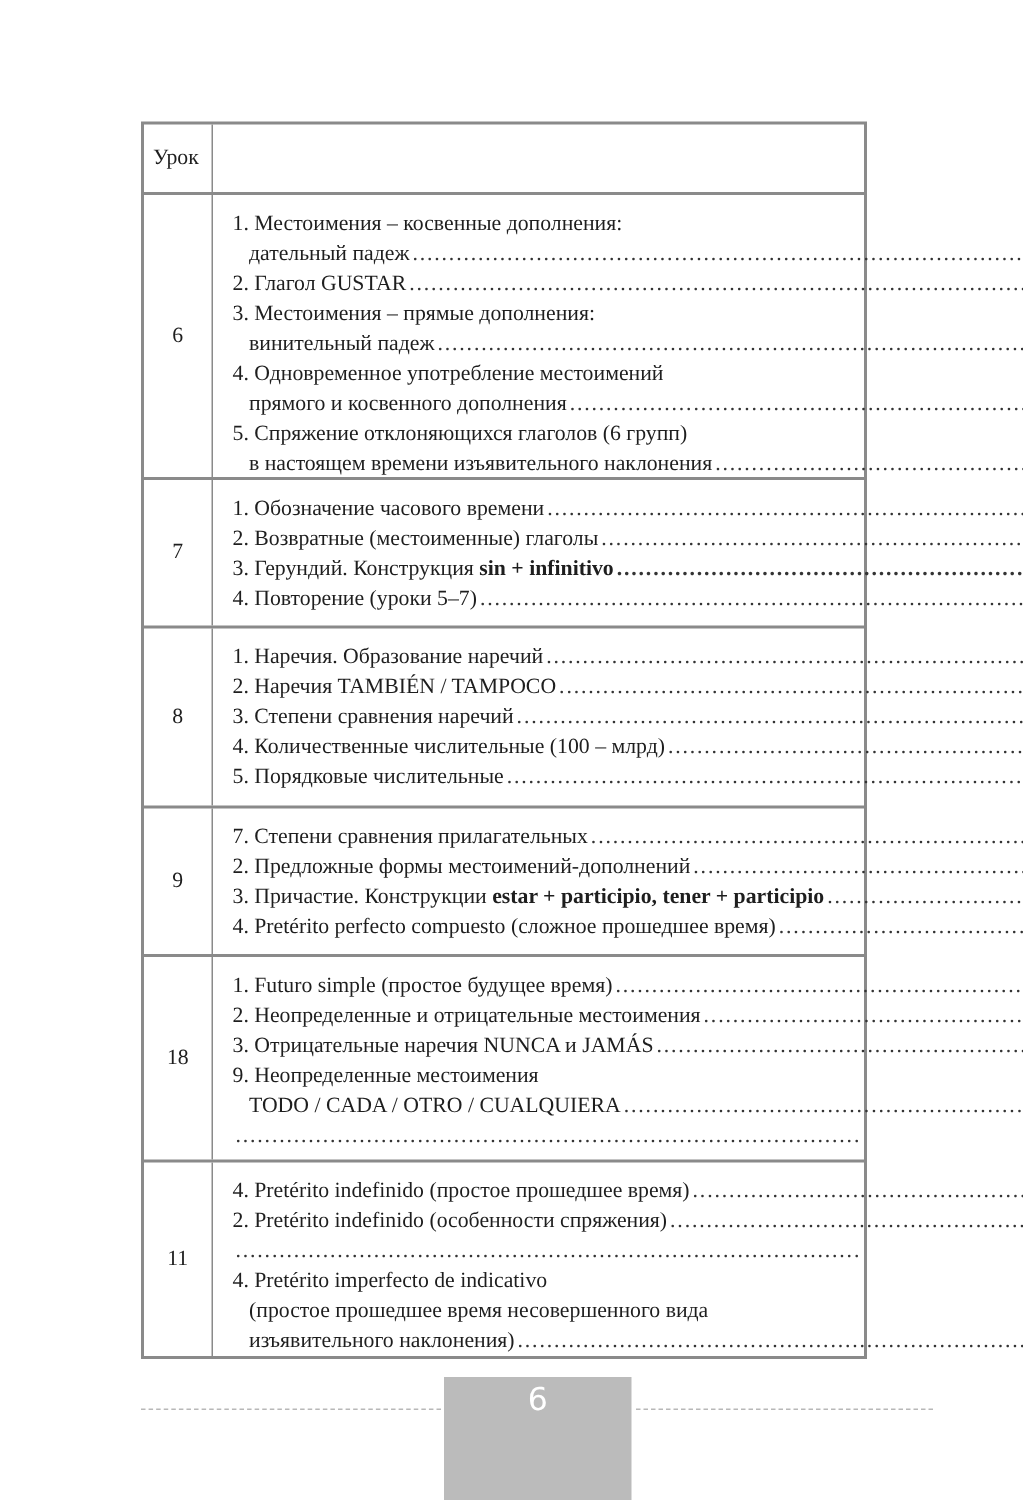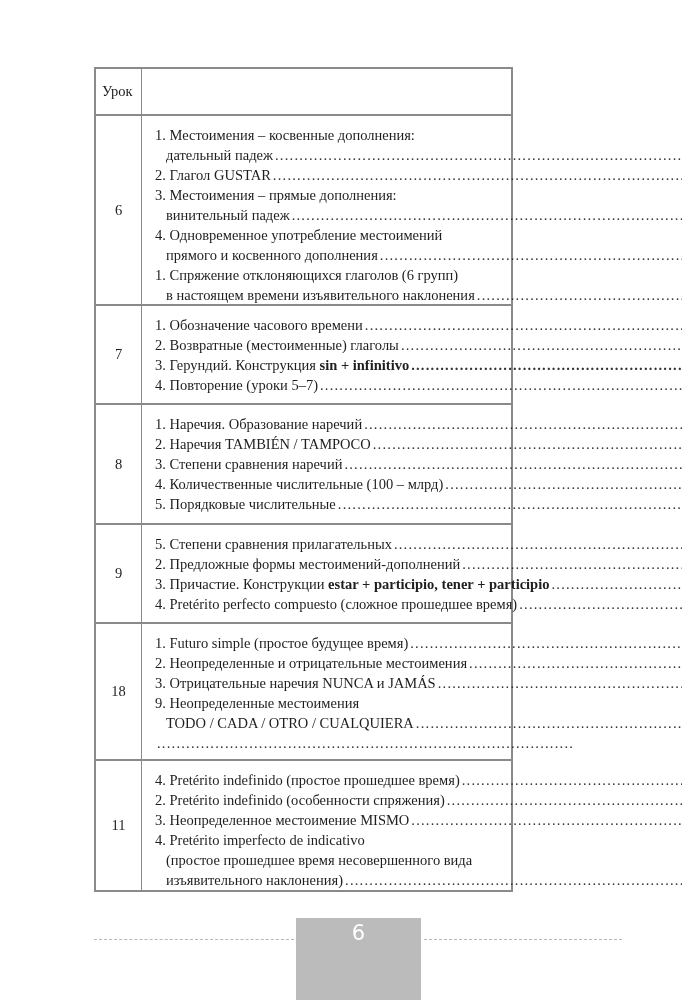--- a/index.html
+++ b/index.html
@@ -2,21 +2,21 @@
 <html><head>
 <meta charset="utf-8">
 <style>
   html, body { margin: 0; padding: 0; background: #ffffff; }
   body {
     width: 682px; height: 1000px; position: relative; overflow: hidden;
     font-family: "Liberation Serif", "DejaVu Serif", serif;
     color: #1e1e1e;
   }
   .toc-table {
-    position: absolute; left: 94px; top: 67px; width: 419px;
+    position: absolute; left: 94px; top: 81px; width: 484px;
     border: 2px solid #8a8a8a; box-sizing: border-box;
   }
   .trow { display: flex; border-top: 2px solid #8a8a8a; box-sizing: border-box; }
   .trow.first { border-top: none; }
   .lesson-col {
     width: 46px; flex: 0 0 46px; border-right: 1.5px solid #8a8a8a;
     display: flex; align-items: center; justify-content: center;
     font-size: 14.5px; box-sizing: border-box;
   }
   .header-row .lesson-col { justify-content: flex-start; padding-left: 6px; }
@@ -85,21 +85,21 @@
         <div class="line">
             <span class="txt">4. Одновременное употребление местоимений</span>
           </div>
         <div class="line cont">
             <span class="txt">прямого и косвенного дополнения</span>
             <span class="dots"></span>
           </div>
       </div>
       <div class="entry">
         <div class="line">
-            <span class="txt">1. Спряжение отклоняющихся глаголов (6 групп)</span>
+            <span class="txt">5. Спряжение отклоняющихся глаголов (6 групп)</span>
           </div>
         <div class="line cont">
             <span class="txt">в настоящем времени изъявительного наклонения</span>
             <span class="dots"></span>
           </div>
       </div>
     </div>
   </div>
 
   <div class="trow" style="height:99px;">
@@ -166,21 +166,21 @@
           </div>
       </div>
     </div>
   </div>
 
   <div class="trow" style="height:99px;">
     <div class="lesson-col">9</div>
     <div class="content-col">
       <div class="entry">
         <div class="line">
-            <span class="txt">5. Степени сравнения прилагательных</span>
+            <span class="txt">7. Степени сравнения прилагательных</span>
             <span class="dots"></span>
           </div>
       </div>
       <div class="entry">
         <div class="line">
             <span class="txt">2. Предложные формы местоимений-дополнений</span>
             <span class="dots"></span>
           </div>
       </div>
       <div class="entry">
@@ -246,21 +246,20 @@
           </div>
       </div>
       <div class="entry">
         <div class="line">
             <span class="txt">2. Pretérito indefinido (особенности спряжения)</span>
             <span class="dots"></span>
           </div>
       </div>
       <div class="entry">
         <div class="line">
-            <span class="txt">3. Неопределенное местоимение MISMO</span>
             <span class="dots"></span>
           </div>
       </div>
       <div class="entry">
         <div class="line">
             <span class="txt">4. Pretérito imperfecto de indicativo</span>
           </div>
         <div class="line cont">
             <span class="txt">(простое прошедшее время несовершенного вида</span>
           </div>

